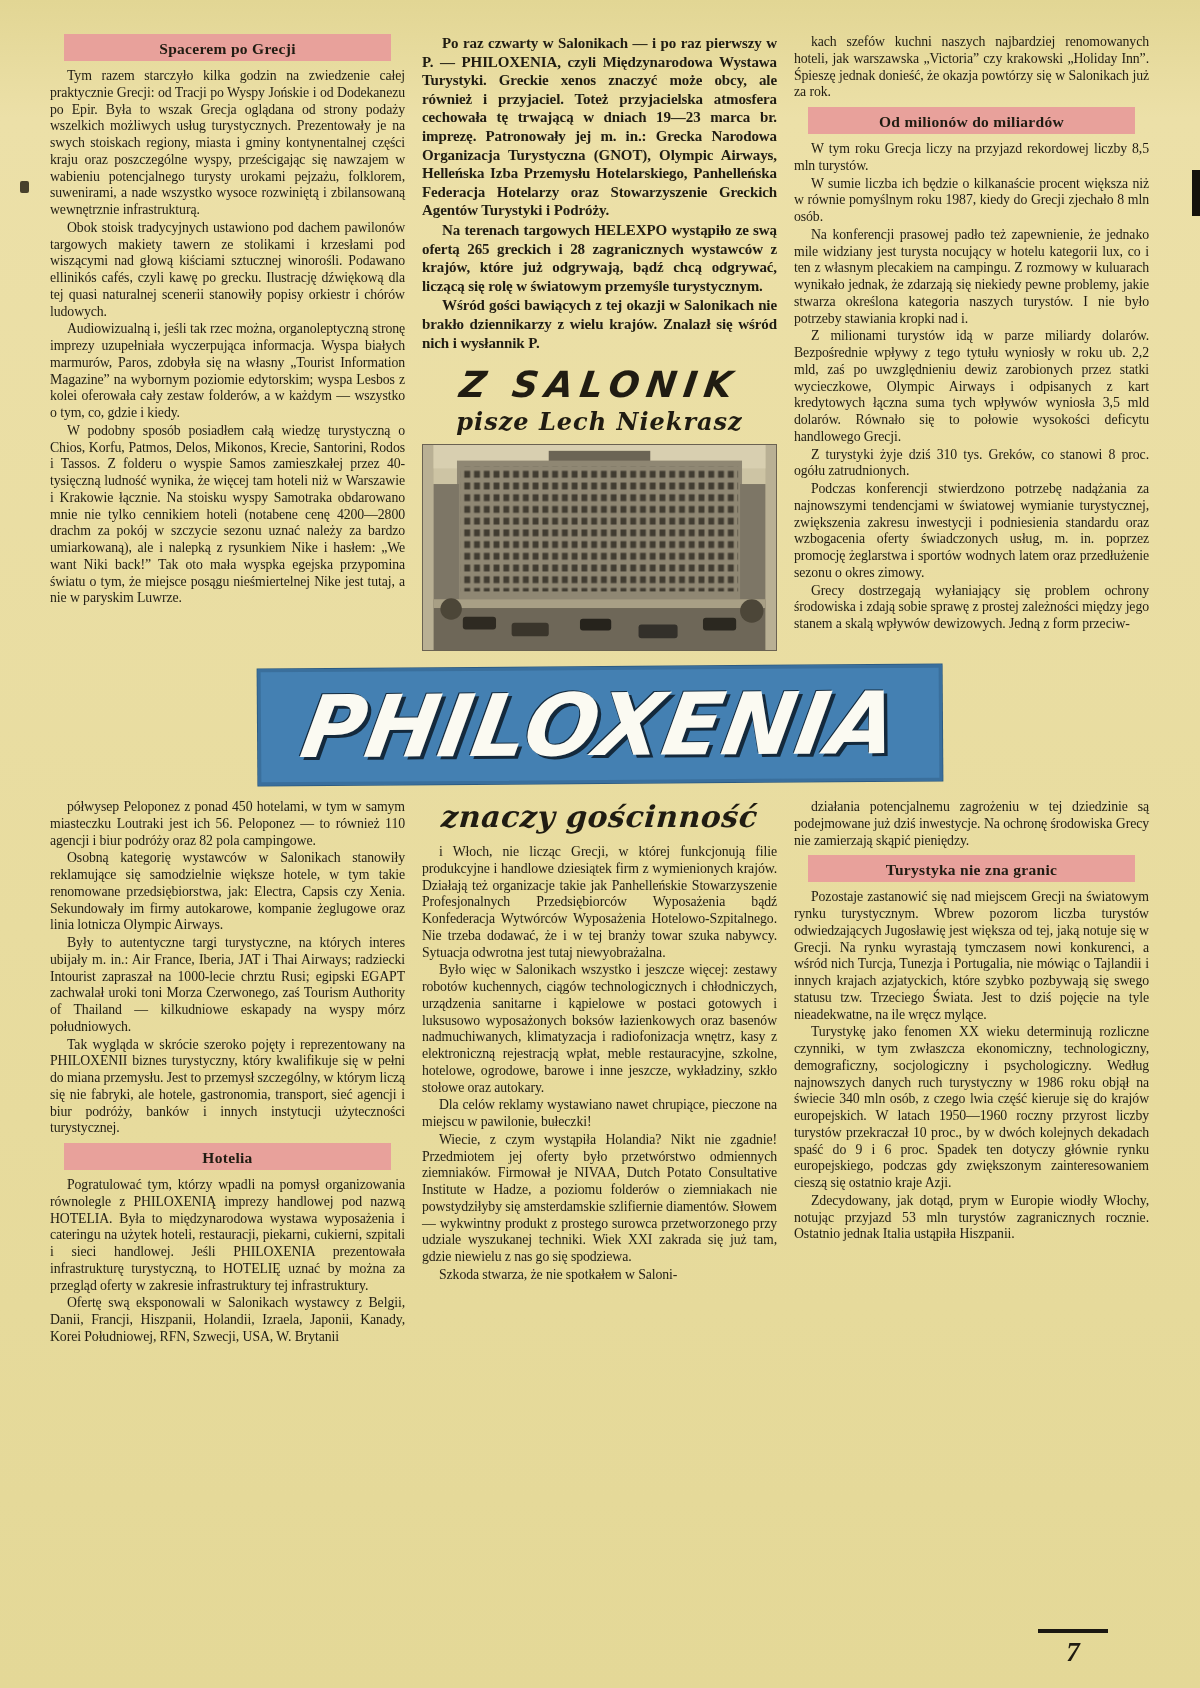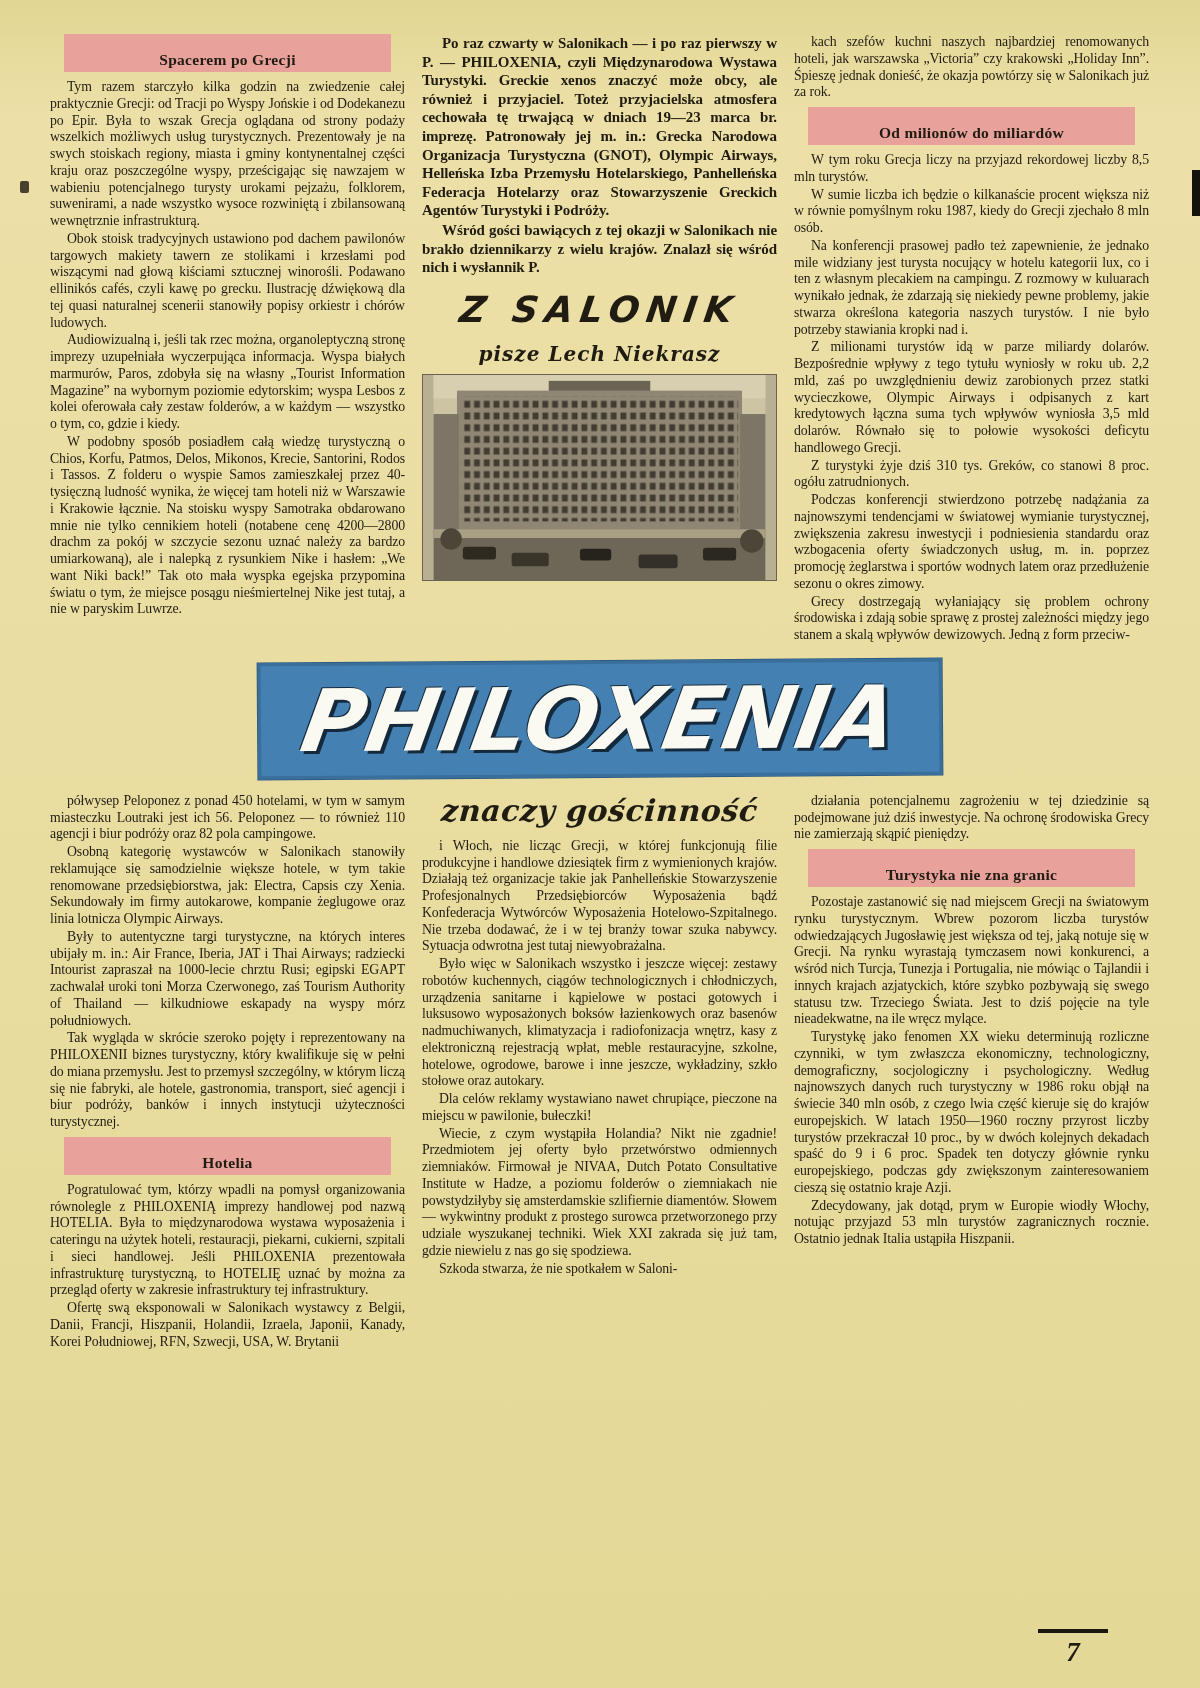--- a/index.html
+++ b/index.html
@@ -12,32 +12,32 @@
   .cols { display:flex; gap:17px; padding:0 50px; }
   .col { width:355px; flex:0 0 355px; }
   .top { margin-top:34px; }
   .bottom { margin-top:2px; }
   p {
     font-size:13.8px; line-height:1.215; margin:0 0 1px;
     text-indent:17px; text-align:justify; letter-spacing:-0.1px;
   }
   .hbar {
     background:#e8a19b; font-weight:700; font-size:15.5px; text-align:center;
-    padding:17px 0 3px; margin:6px 14px 7px; text-indent:0; letter-spacing:0.3px;
+    padding:6px 0 3px; margin:6px 14px 7px; text-indent:0; letter-spacing:0.3px;
   }
   .hbar.first { margin-top:0; }
   .leadp { font-weight:700; font-size:15px; line-height:1.24; text-indent:20px; }
   .ztitle-wrap { text-align:center; margin:12px 0 6px; }
   .ztitle {
     font-family:"DejaVu Sans", sans-serif; font-weight:700; font-style:italic;
     font-size:36px; letter-spacing:7px; transform:skewX(-8deg); white-space:nowrap;
   }
   .zbyline {
     font-family:"DejaVu Serif", serif; font-style:italic; font-weight:700;
-    font-size:20px; letter-spacing:1px; margin-top:12px;
+    font-size:24px; letter-spacing:1px; margin-top:2px;
   }
   .photo { margin-top:8px; border:1px solid #6a6252; line-height:0; background:#b9b094; }
   .banner {
     width:684px; height:116px; margin:16px auto 16px; background:#4480b2;
     display:flex; align-items:center; justify-content:center;
     box-shadow:0 0 0 3px #3a6f9c inset, 0 0 0 1px #2c5a82;
     transform:rotate(-0.4deg); position:relative; z-index:2;
   }
   .banner-text {
     font-family:"DejaVu Sans", sans-serif; font-weight:700; font-style:italic;
@@ -68,20 +68,21 @@
   <div class="col">
     <div class="hbar first">Spacerem po Grecji</div>
     <p>Tym razem starczyło kilka godzin na zwiedzenie całej praktycznie Grecji: od Tracji po Wyspy Jońskie i od Dodekanezu po Epir. Była to wszak Grecja oglądana od strony podaży wszelkich możliwych usług turystycznych. Prezentowały je na swych stoiskach regiony, miasta i gminy kontynentalnej części kraju oraz poszczególne wyspy, prześcigając się nawzajem w wabieniu potencjalnego turysty urokami pejzażu, folklorem, suwenirami, a nade wszystko wysoce rozwiniętą i zbilansowaną wewnętrznie infrastrukturą.</p>
     <p>Obok stoisk tradycyjnych ustawiono pod dachem pawilonów targowych makiety tawern ze stolikami i krzesłami pod wiszącymi nad głową kiściami sztucznej winorośli. Podawano ellinikós cafés, czyli kawę po grecku. Ilustrację dźwiękową dla tej quasi naturalnej scenerii stanowiły popisy orkiestr i chórów ludowych.</p>
     <p>Audiowizualną i, jeśli tak rzec można, organoleptyczną stronę imprezy uzupełniała wyczerpująca informacja. Wyspa białych marmurów, Paros, zdobyła się na własny „Tourist Information Magazine” na wybornym poziomie edytorskim; wyspa Lesbos z kolei oferowała cały zestaw folderów, a w każdym — wszystko o tym, co, gdzie i kiedy.</p>
     <p>W podobny sposób posiadłem całą wiedzę turystyczną o Chios, Korfu, Patmos, Delos, Mikonos, Krecie, Santorini, Rodos i Tassos. Z folderu o wyspie Samos zamieszkałej przez 40-tysięczną ludność wynika, że więcej tam hoteli niż w Warszawie i Krakowie łącznie. Na stoisku wyspy Samotraka obdarowano mnie nie tylko cennikiem hoteli (notabene cenę 4200—2800 drachm za pokój w szczycie sezonu uznać należy za bardzo umiarkowaną), ale i nalepką z rysunkiem Nike i hasłem: „We want Niki back!” Tak oto mała wyspka egejska przypomina światu o tym, że miejsce posągu nieśmiertelnej Nike jest tutaj, a nie w paryskim Luwrze.</p>
   </div>
 
   <div class="col">
     <p class="leadp">Po raz czwarty w Salonikach — i po raz pierwszy w P. — PHILOXENIA, czyli Międzynarodowa Wystawa Turystyki. Greckie xenos znaczyć może obcy, ale również i przyjaciel. Toteż przyjacielska atmosfera cechowała tę trwającą w dniach 19—23 marca br. imprezę. Patronowały jej m. in.: Grecka Narodowa Organizacja Turystyczna (GNOT), Olympic Airways, Helleńska Izba Przemysłu Hotelarskiego, Panhelleńska Federacja Hotelarzy oraz Stowarzyszenie Greckich Agentów Turystyki i Podróży.</p>
+    <p class="leadp">Na terenach targowych HELEXPO wystąpiło ze swą ofertą 265 greckich i 28 zagranicznych wystawców z krajów, które już odgrywają, bądź chcą odgrywać, liczącą się rolę w światowym przemyśle turystycznym.</p>
     <p class="leadp">Wśród gości bawiących z tej okazji w Salonikach nie brakło dziennikarzy z wielu krajów. Znalazł się wśród nich i wysłannik P.</p>
     <div class="ztitle-wrap">
       <div class="ztitle">Z SALONIK</div>
       <div class="zbyline">pisze Lech Niekrasz</div>
     </div>
     <div class="photo">
       <svg viewBox="0 0 340 210" width="353" height="205">
         <defs>
           <pattern id="win" width="10" height="12" patternUnits="userSpaceOnUse">
             <rect width="10" height="12" fill="#8f8773"></rect>

